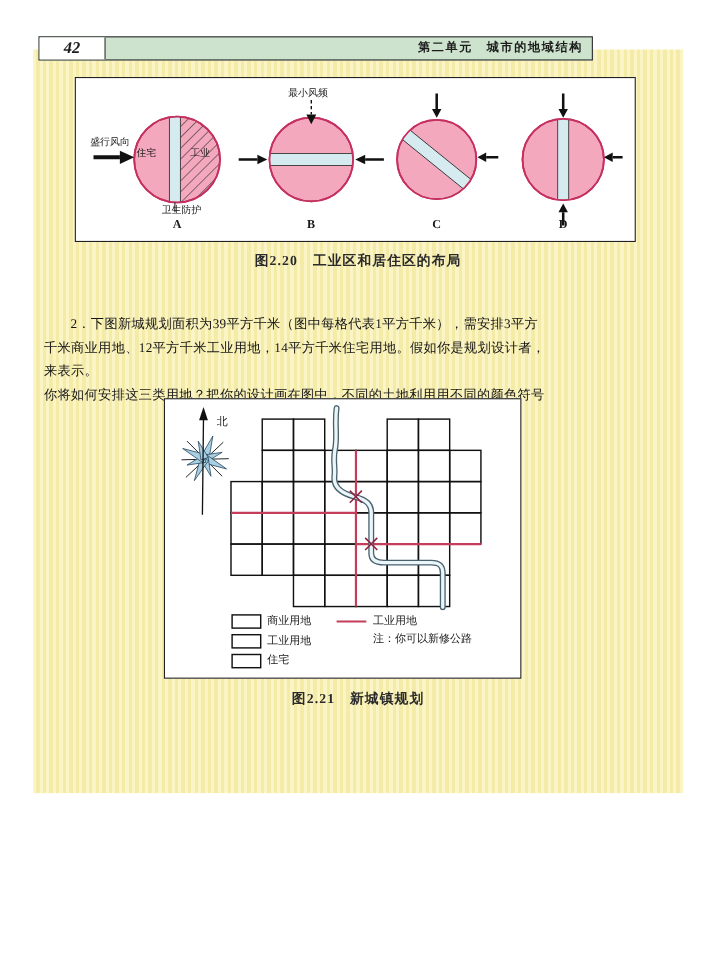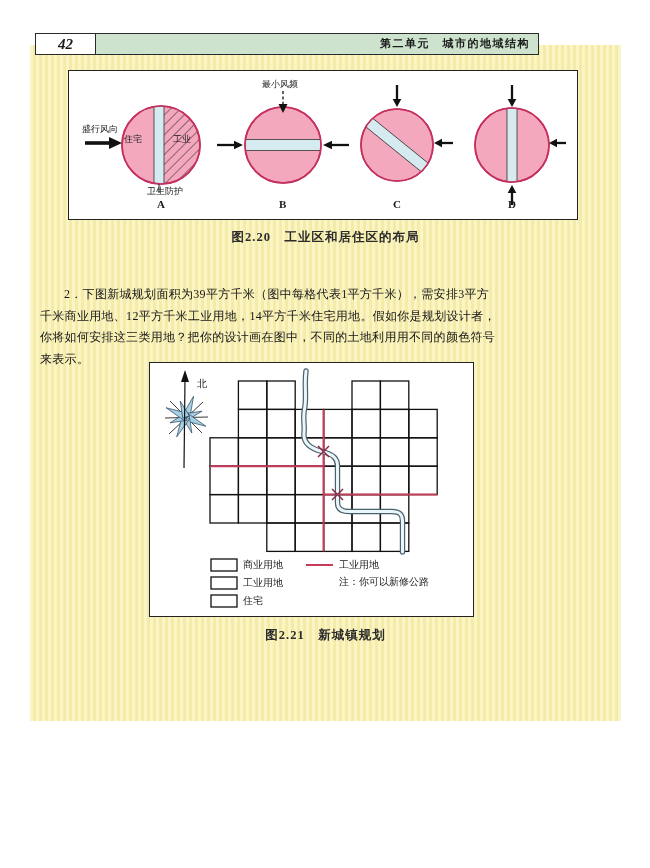--- a/index.html
+++ b/index.html
@@ -155,22 +155,22 @@
   <span class="slabel" style="left:210px;top:127px;">B</span>
   <span class="slabel" style="left:324px;top:127px;">C</span>
   <span class="slabel" style="left:439px;top:127px;">D</span>
 </div>
 
 <div class="caption" id="cap1">图2.20　工业区和居住区的布局</div>
 
 <div class="para">
   <div class="indent">2．下图新城规划面积为39平方千米（图中每格代表1平方千米），需安排3平方</div>
   <div>千米商业用地、12平方千米工业用地，14平方千米住宅用地。假如你是规划设计者，</div>
+  <div>来表示。</div>
   <div>你将如何安排这三类用地？把你的设计画在图中，不同的土地利用用不同的颜色符号</div>
-  <div>来表示。</div>
 </div>
 
 <div class="figbox" id="fig2">
   <svg width="322" height="252" viewBox="0 0 322 252">
 
     <g>
       <line class="compass-line" x1="20" y1="38" x2="52" y2="70"></line>
       <line class="compass-line" x1="53" y1="39" x2="19" y2="71"></line>
       <line class="compass-line" x1="15" y1="55" x2="58" y2="54"></line>
       <polygon class="compass-petal" transform="rotate(20 36 54)" points="36,32 40,54 32,54"></polygon>

